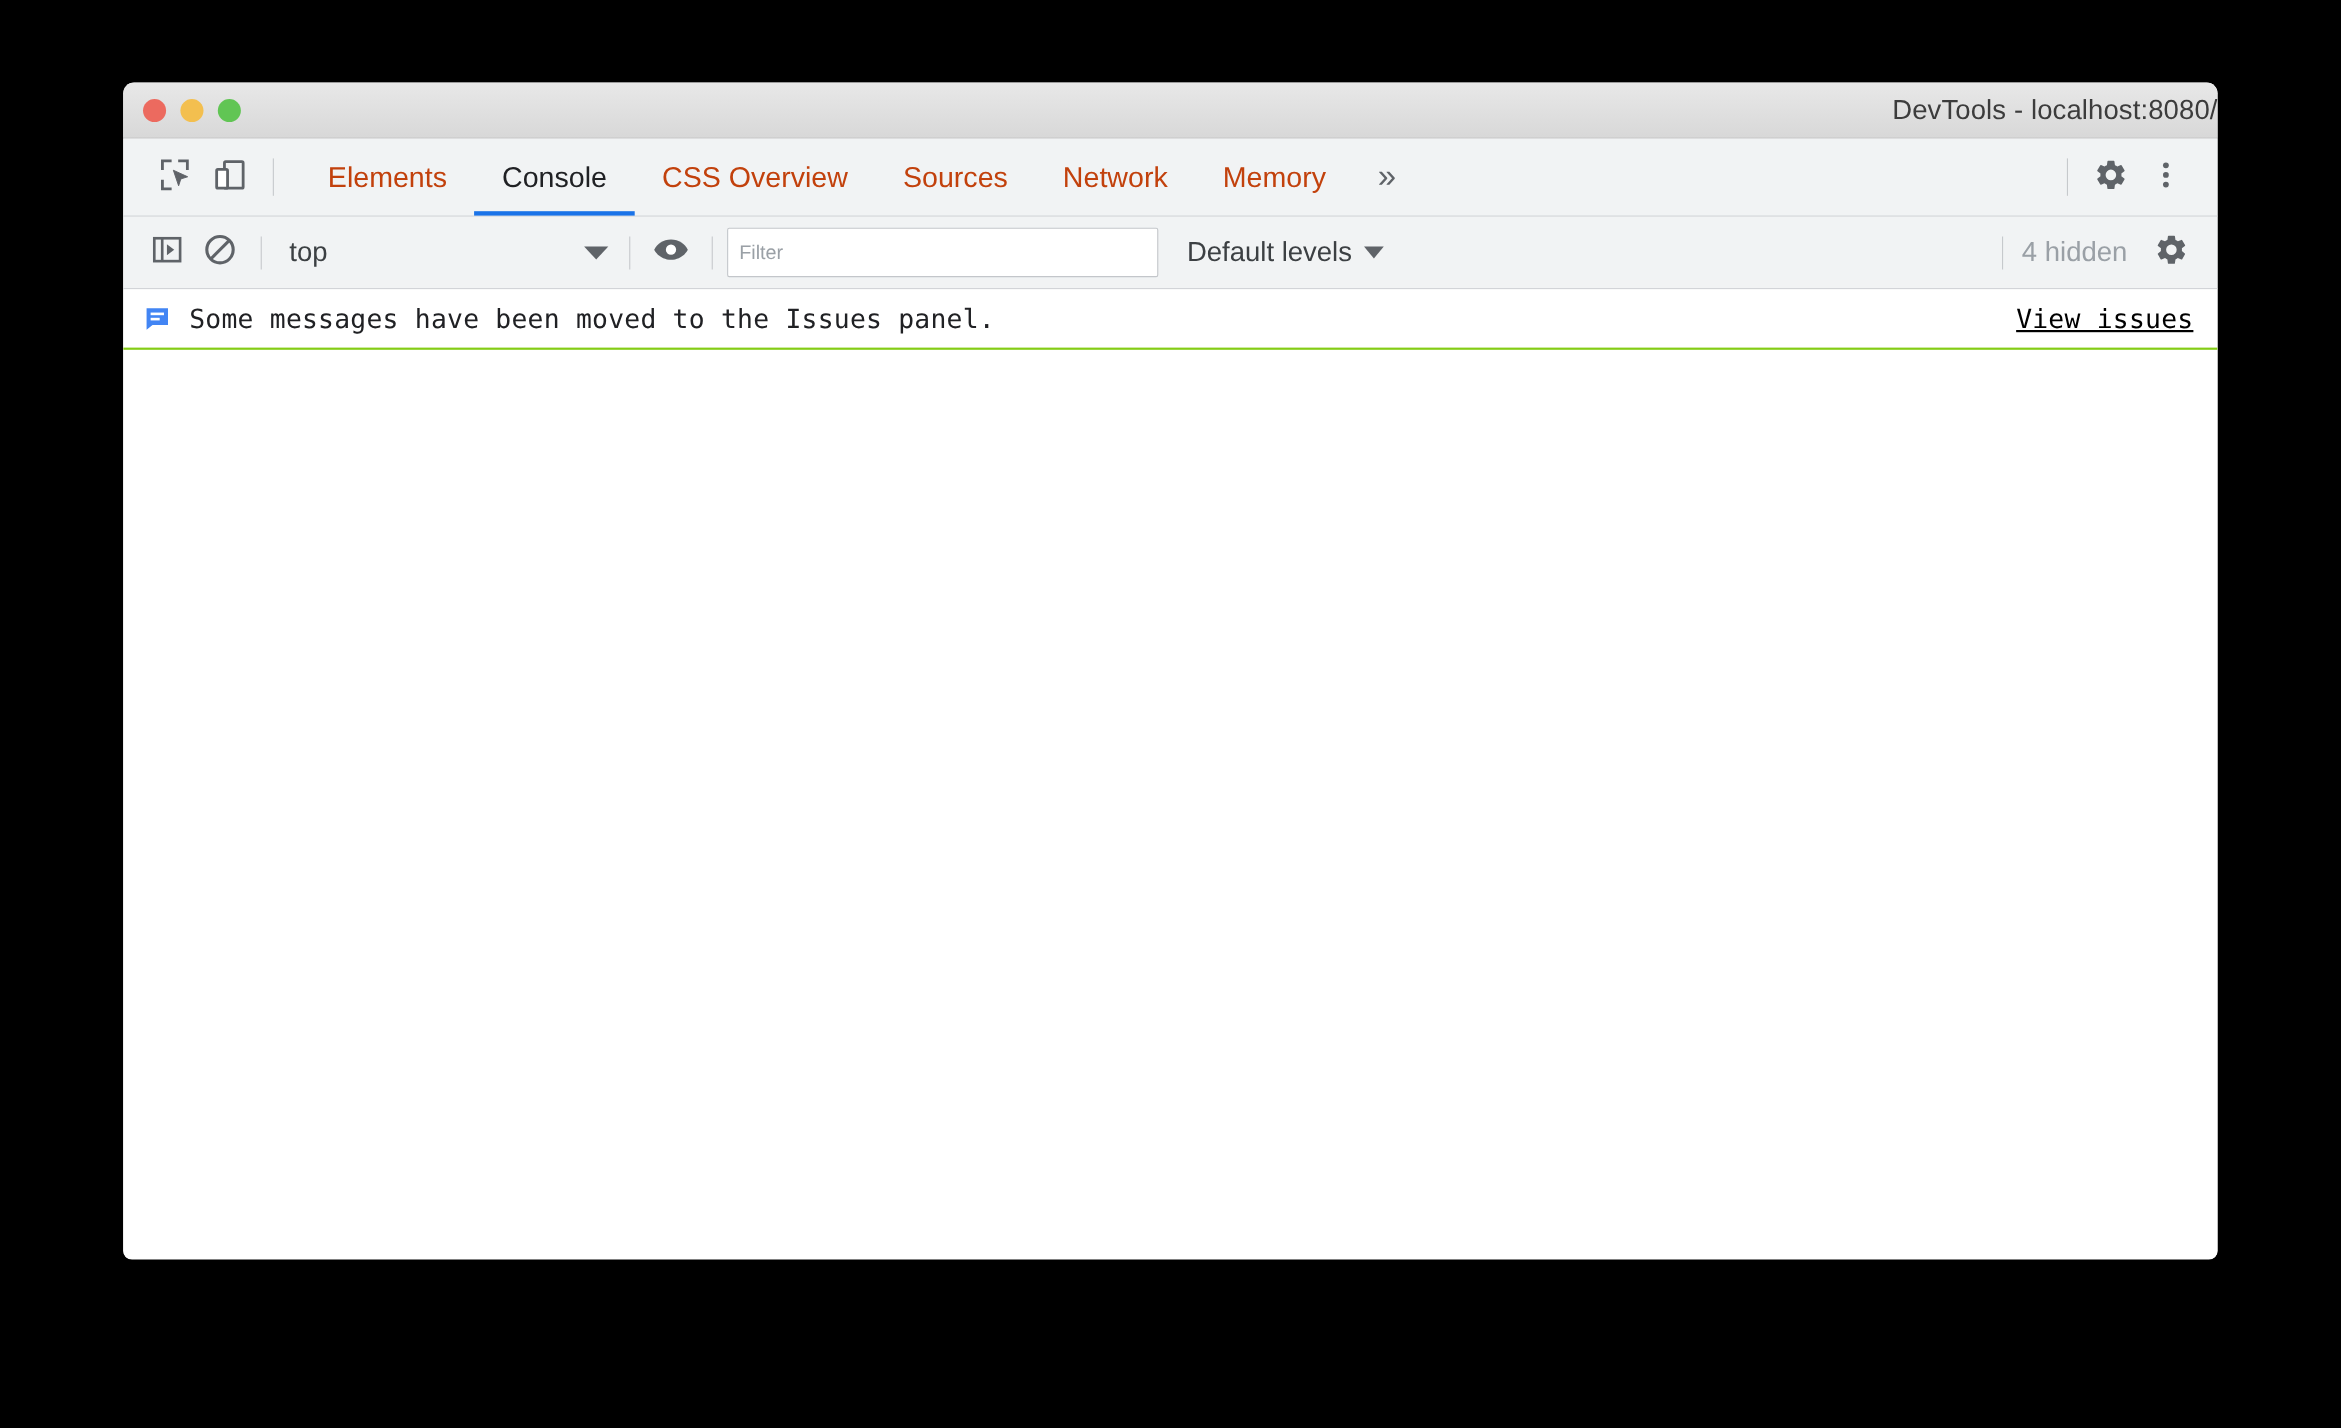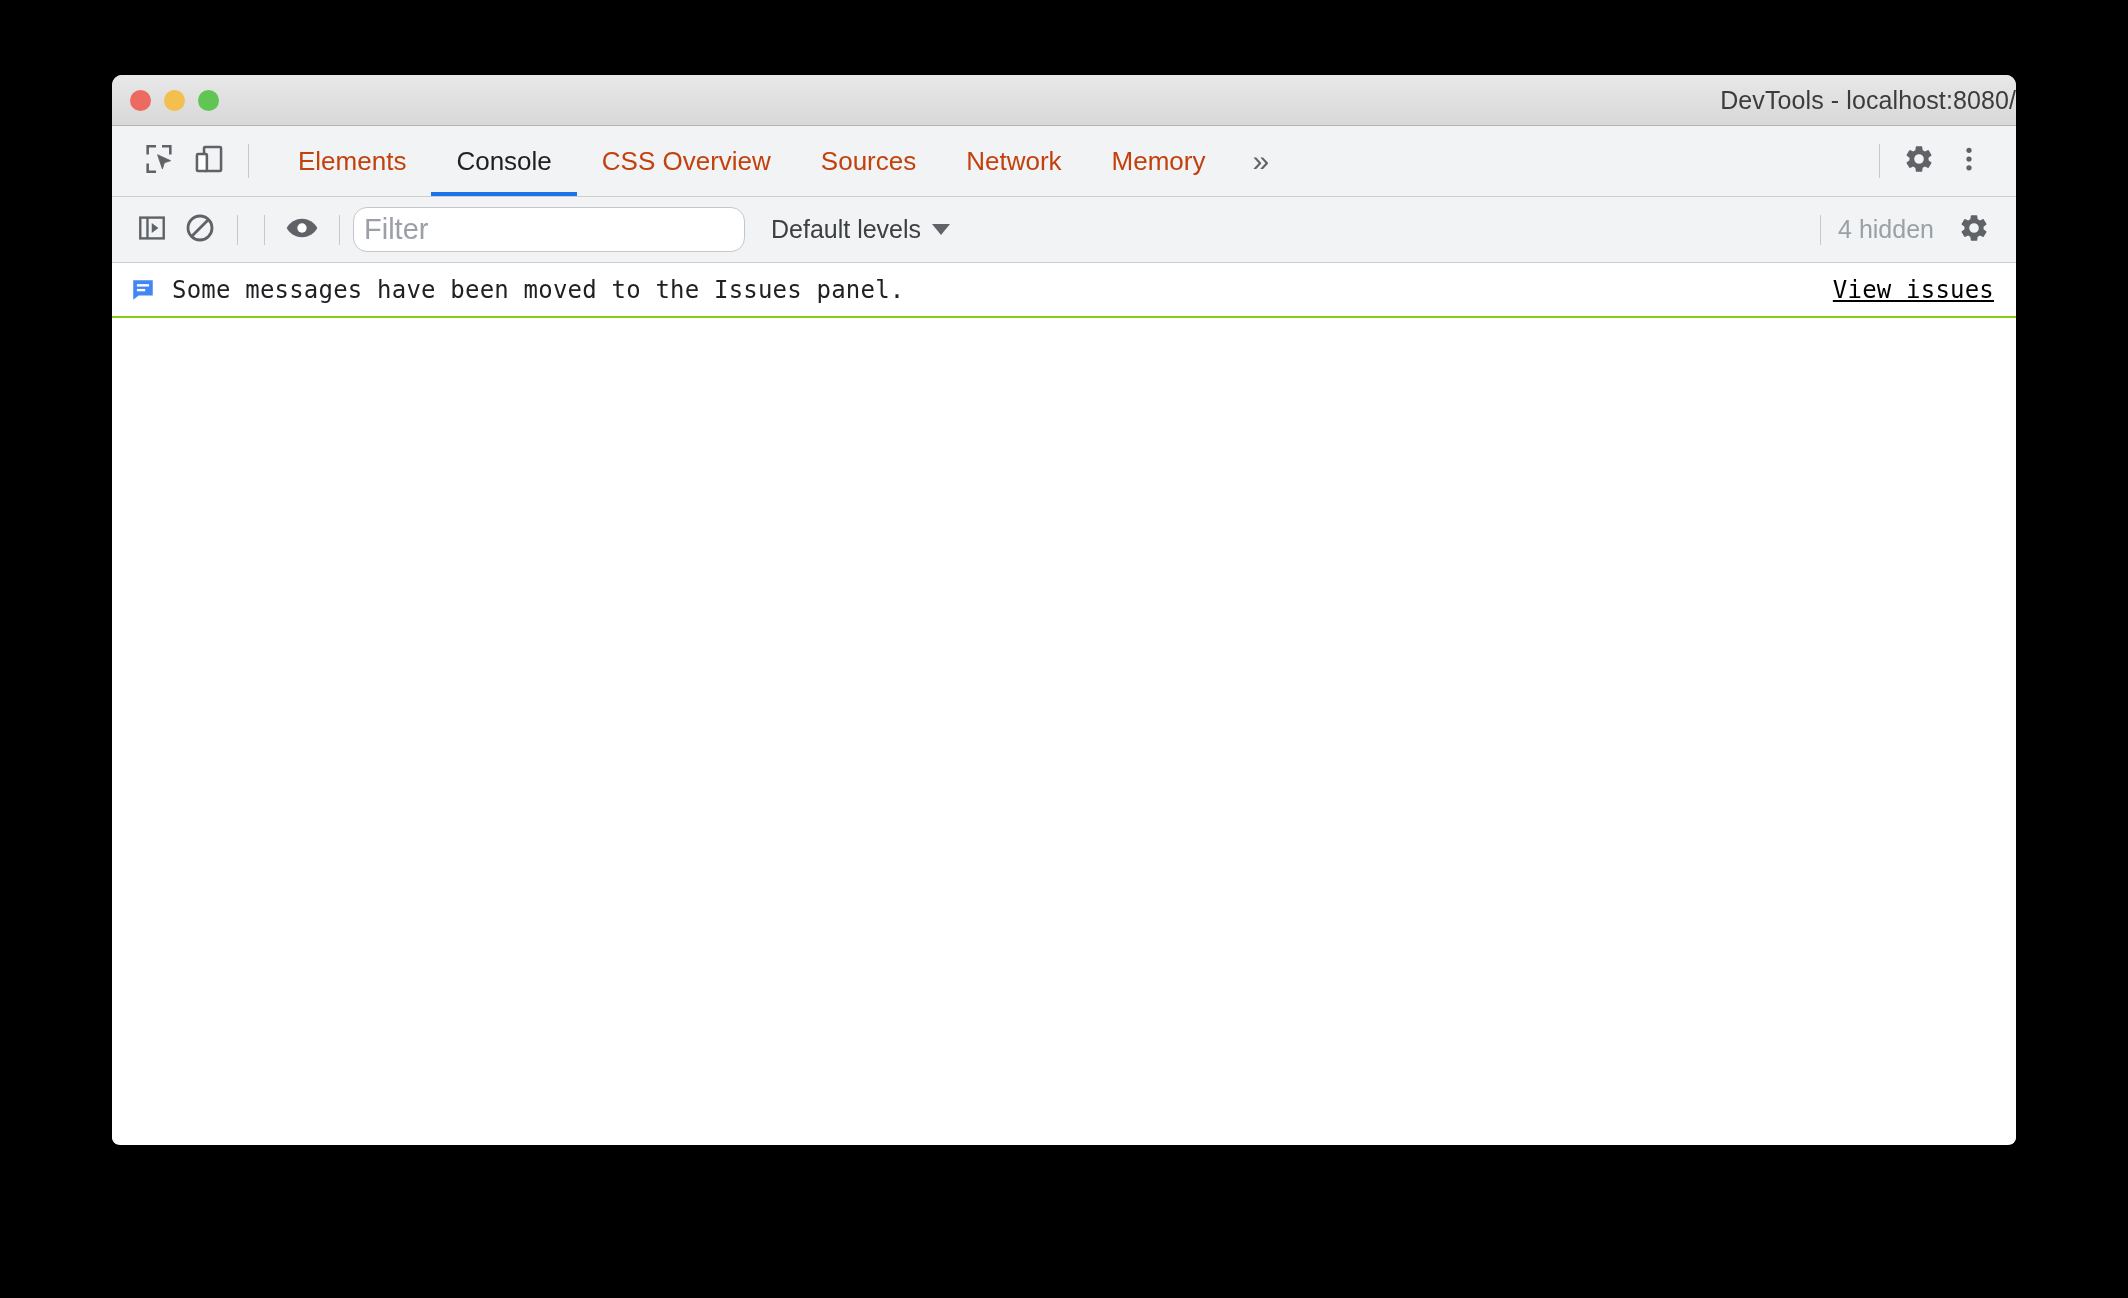--- a/index.html
+++ b/index.html
@@ -180,23 +180,23 @@
     border-right: 11px solid transparent;
     border-top: 12px solid #5f6368;
     margin-left: 10px;
     flex: none;
   }
   #filter-input {
     width: 392px;
     height: 45px;
     box-sizing: border-box;
     border: 1px solid #c3c6ca;
-    border-radius: 14px;
+    border-radius: 2px;
     background: #ffffff;
-    font-size: 29px;
+    font-size: 18px;
     color: #202124;
     padding: 0 10px;
     font-family: "Liberation Sans", sans-serif;
     outline: none;
   }
   #filter-input::placeholder { color: #9aa0a6; }
   #levels-select {
     display: flex;
     align-items: center;
     height: 44px;
@@ -367,20 +367,24 @@
       <span>
         <svg width="32" height="32" viewBox="0 0 24 24">
           <circle cx="12" cy="12" r="9" fill="none" stroke="#5f6368" stroke-width="2.1"></circle>
           <line x1="5.8" y1="18.2" x2="18.2" y2="5.8" stroke="#5f6368" stroke-width="2.1"></line>
         </svg>
       </span>
     </div>
 
     <div class="ct-sep"></div>
 
+    <div id="context-select">
+      <span id="context-label">top</span>
+      <span class="caret"></span>
+    </div>
 
     <div class="ct-sep"></div>
 
     <div class="ct-icon-btn">
       <span>
         <svg width="34" height="34" viewBox="0 0 24 24">
           <path fill="#5f6368" d="M12 5.5C7 5.5 2.9 8.6 1.2 12 2.9 15.4 7 18.5 12 18.5s9.1-3.1 10.8-6.5C21.1 8.6 17 5.5 12 5.5z"></path>
           <circle cx="12" cy="12" r="3.3" fill="#ffffff"></circle>
         </svg>
       </span>

